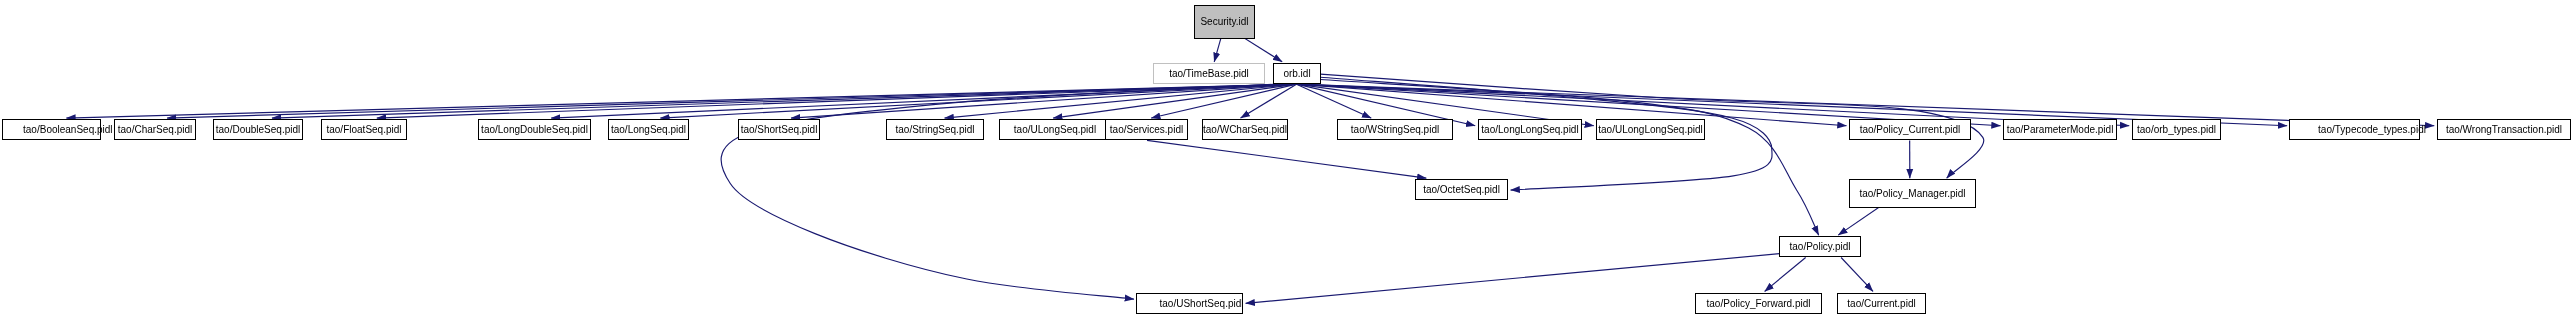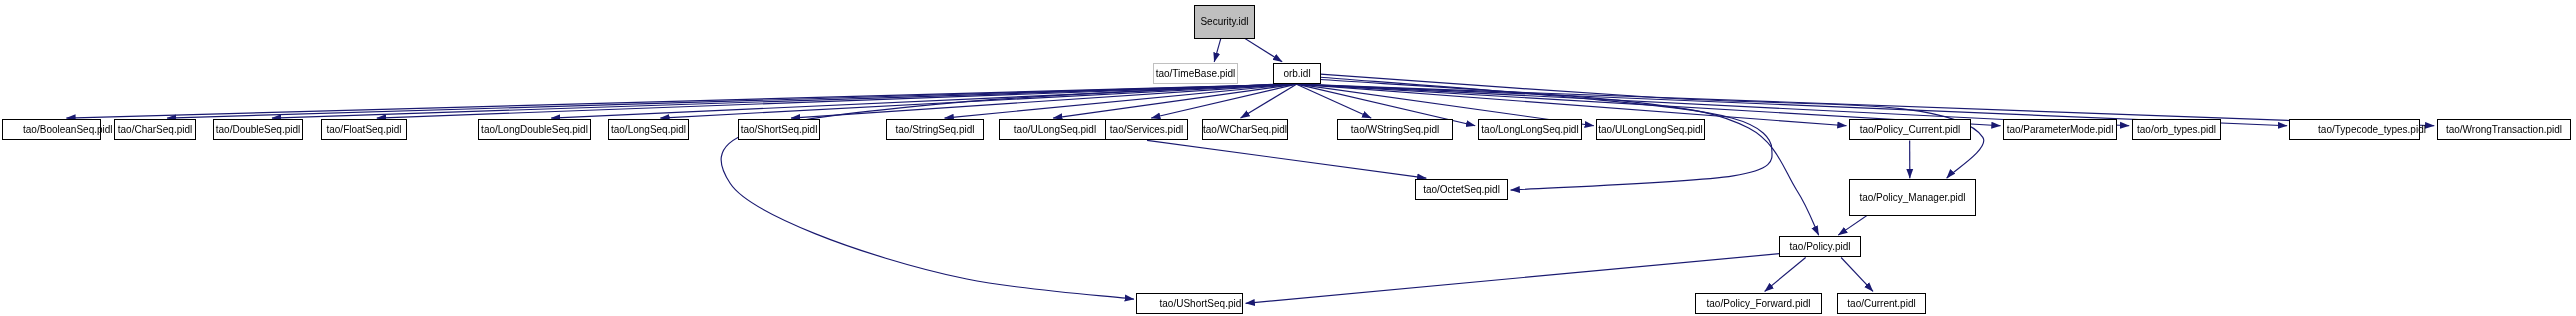--- a/index.html
+++ b/index.html
@@ -70,21 +70,21 @@
         <path d="M1656,109 C1586.6666666666667,113 1354,122.5 1240,133 C1126,143.5 1020.6666666666666,154.5 972,172 C923.3333333333334,189.5 933.6666666666666,216.16666666666666 948,238 C962.3333333333334,259.8333333333333 1006.8333333333334,282.3333333333333 1058,303 C1109.1666666666667,323.6666666666667 1186,347.8333333333333 1255,362 C1324,376.1666666666667 1435.8333333333333,383.6666666666667 1472,388" fill="none" stroke="#191970" stroke-width="1.5" marker-end="url(#arrow)"></path>
         <path d="M1489,182 L1851.52,231" fill="none" stroke="#191970" stroke-width="1.5" marker-end="url(#arrow)"></path>
         <path d="M2479,182 L2479.2,231" fill="none" stroke="#191970" stroke-width="1.5" marker-end="url(#arrow)"></path>
         <path d="M2452,260 L2386.32,305" fill="none" stroke="#191970" stroke-width="1.5" marker-end="url(#arrow)"></path>
         <path d="M2310,329 L1617,393.5" fill="none" stroke="#191970" stroke-width="1.5" marker-end="url(#arrow)"></path>
         <path d="M2344,334 L2290.75,378" fill="none" stroke="#191970" stroke-width="1.5" marker-end="url(#arrow)"></path>
         <path d="M2390,334 L2431.4,378" fill="none" stroke="#191970" stroke-width="1.5" marker-end="url(#arrow)"></path>
       </g>
   </svg>
 <div class="node root" style="left: 1194px; top: 4.6px; width: 61px; height: 34px; background: rgb(191, 191, 191);">Security.idl</div>
-    <div class="node external" style="left: 1153px; top: 63px; width: 85px; height: 21px; background: rgb(255, 255, 255);">tao/TimeBase.pidl</div>
+    <div class="node external" style="left: 1153px; top: 63px; width: 112px; height: 21px; background: rgb(255, 255, 255);">tao/TimeBase.pidl</div>
     <div class="node" style="left: 1273px; top: 63px; width: 48px; height: 21px; background: rgb(255, 255, 255);">orb.idl</div>
     <div class="node" style="left: 2.3px; top: 119px; width: 99px; height: 21px; background: rgb(255, 255, 255); padding-left: 32px;">tao/BooleanSeq.pidl</div>
     <div class="node" style="left: 114px; top: 119px; width: 82px; height: 21px; background: rgb(255, 255, 255);">tao/CharSeq.pidl</div>
     <div class="node" style="left: 213px; top: 119px; width: 90px; height: 21px; background: rgb(255, 255, 255);">tao/DoubleSeq.pidl</div>
     <div class="node" style="left: 321px; top: 119px; width: 86px; height: 21px; background: rgb(255, 255, 255);">tao/FloatSeq.pidl</div>
     <div class="node" style="left: 478px; top: 119px; width: 113px; height: 21px; background: rgb(255, 255, 255);">tao/LongDoubleSeq.pidl</div>
     <div class="node" style="left: 608px; top: 119px; width: 81px; height: 21px; background: rgb(255, 255, 255);">tao/LongSeq.pidl</div>
     <div class="node" style="left: 738px; top: 119px; width: 82px; height: 21px; background: rgb(255, 255, 255);">tao/ShortSeq.pidl</div>
     <div class="node" style="left: 886px; top: 119px; width: 98px; height: 21px; background: rgb(255, 255, 255);">tao/StringSeq.pidl</div>
     <div class="node" style="left: 999px; top: 119px; width: 112px; height: 21px; background: rgb(255, 255, 255);">tao/ULongSeq.pidl</div>
@@ -92,19 +92,19 @@
     <div class="node" style="left: 1202px; top: 119px; width: 86px; height: 21px; background: rgb(255, 255, 255);">tao/WCharSeq.pidl</div>
     <div class="node" style="left: 1337px; top: 119px; width: 116px; height: 21px; background: rgb(255, 255, 255);">tao/WStringSeq.pidl</div>
     <div class="node" style="left: 1478px; top: 119px; width: 104px; height: 21px; background: rgb(255, 255, 255);">tao/LongLongSeq.pidl</div>
     <div class="node" style="left: 1596px; top: 119px; width: 109px; height: 21px; background: rgb(255, 255, 255);">tao/ULongLongSeq.pidl</div>
     <div class="node" style="left: 1849px; top: 119px; width: 122px; height: 21px; background: rgb(255, 255, 255);">tao/Policy_Current.pidl</div>
     <div class="node" style="left: 2003px; top: 119px; width: 114px; height: 21px; background: rgb(255, 255, 255);">tao/ParameterMode.pidl</div>
     <div class="node" style="left: 2132px; top: 119px; width: 89px; height: 21px; background: rgb(255, 255, 255);">tao/orb_types.pidl</div>
     <div class="node" style="left: 2289px; top: 119px; width: 131px; height: 21px; background: rgb(255, 255, 255); padding-left: 35px;">tao/Typecode_types.pidl</div>
     <div class="node" style="left: 2437px; top: 119px; width: 134px; height: 21px; background: rgb(255, 255, 255);">tao/WrongTransaction.pidl</div>
     <div class="node" style="left: 1415px; top: 179px; width: 93px; height: 21px; background: rgb(255, 255, 255);">tao/OctetSeq.pidl</div>
-    <div class="node" style="left: 1849px; top: 179px; width: 127px; height: 37px; background: rgb(255, 255, 255);">tao/Policy_Manager.pidl</div>
+    <div class="node" style="left: 1849px; top: 179px; width: 127px; height: 29px; background: rgb(255, 255, 255);">tao/Policy_Manager.pidl</div>
     <div class="node" style="left: 1779px; top: 236px; width: 82px; height: 21px; background: rgb(255, 255, 255);">tao/Policy.pidl</div>
     <div class="node" style="left: 1136px; top: 293px; width: 107px; height: 21px; background: rgb(255, 255, 255); padding-left: 24px;">tao/UShortSeq.pidl</div>
     <div class="node" style="left: 1695px; top: 293px; width: 127px; height: 21px; background: rgb(255, 255, 255);">tao/Policy_Forward.pidl</div>
     <div class="node" style="left: 1837px; top: 293px; width: 89px; height: 21px; background: rgb(255, 255, 255);">tao/Current.pidl</div>
   </div>
 
 
 </body></html>

